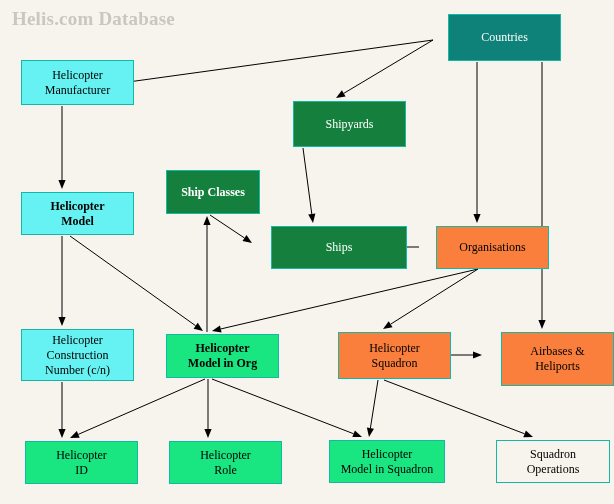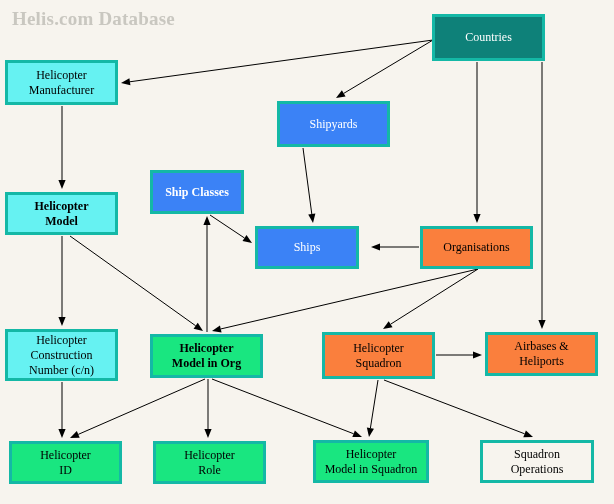--- a/index.html
+++ b/index.html
@@ -29,33 +29,34 @@
     top: 8px;
     font-size: 19px;
     font-weight: bold;
     color: #c9c7c0;
     letter-spacing: 0.2px;
     white-space: nowrap;
   }
   .node {
     position: absolute;
     box-sizing: border-box;
-    border: 3px solid #14b8a6;
+    border: 1px solid #14b8a6;
     display: flex;
     align-items: center;
     justify-content: center;
     text-align: center;
     font-size: 12px;
     line-height: 15px;
     padding: 1px 2px;
     white-space: pre-line;
+    margin-left: 16px;
   }
   .n-cyan   { background: #66f2f2; color: #000000; }
   .n-green  { background: #19e680; color: #000000; }
-  .n-blue   { background: #3b82f6; color: #ffffff; }
+  .n-blue   { background: #15803d; color: #ffffff; }
   .n-teal   { background: #0e8179; color: #ffffff; }
   .n-orange { background: #fa7f3d; color: #000000; }
   .n-white  { background: #f7f4ee; color: #000000; }
   .bold { font-weight: bold; }
 </style>
 </head>
 <body>
 
 <div id="canvas">
 
@@ -145,30 +146,30 @@
     </svg>
 
   <div id="nodes">
       <div class="node n-teal" style="left: 432px; top: 14px; width: 113px; height: 47px;"><span>Countries</span></div>
       <div class="node n-cyan" style="left: 5px; top: 60px; width: 113px; height: 45px;"><span>Helicopter
 Manufacturer</span></div>
       <div class="node n-blue" style="left: 277px; top: 101px; width: 113px; height: 46px;"><span>Shipyards</span></div>
       <div class="node n-blue bold" style="left: 150px; top: 170px; width: 94px; height: 44px;"><span>Ship Classes</span></div>
       <div class="node n-cyan bold" style="left: 5px; top: 192px; width: 113px; height: 43px;"><span>Helicopter
 Model</span></div>
-      <div class="node n-blue" style="left: 255px; top: 226px; width: 104px; height: 43px;"><span>Ships</span></div>
+      <div class="node n-blue" style="left: 255px; top: 226px; width: 136px; height: 43px;"><span>Ships</span></div>
       <div class="node n-orange" style="left: 420px; top: 226px; width: 113px; height: 43px;"><span>Organisations</span></div>
       <div class="node n-cyan" style="left: 5px; top: 329px; width: 113px; height: 52px;"><span>Helicopter
 Construction
 Number (c/n)</span></div>
       <div class="node n-green bold" style="left: 150px; top: 334px; width: 113px; height: 44px;"><span>Helicopter
 Model in Org</span></div>
       <div class="node n-orange" style="left: 322px; top: 332px; width: 113px; height: 47px;"><span>Helicopter
 Squadron</span></div>
-      <div class="node n-orange" style="left: 485px; top: 332px; width: 113px; height: 44px;"><span>Airbases &amp;
+      <div class="node n-orange" style="left: 485px; top: 332px; width: 113px; height: 54px;"><span>Airbases &amp;
 Heliports</span></div>
       <div class="node n-green" style="left: 9px; top: 441px; width: 113px; height: 43px;"><span>Helicopter
 ID</span></div>
       <div class="node n-green" style="left: 153px; top: 441px; width: 113px; height: 43px;"><span>Helicopter
 Role</span></div>
       <div class="node n-green" style="left: 313px; top: 440px; width: 116px; height: 43px;"><span>Helicopter
 Model in Squadron</span></div>
       <div class="node n-white" style="left: 480px; top: 440px; width: 114px; height: 43px;"><span>Squadron
 Operations</span></div>
     </div>

